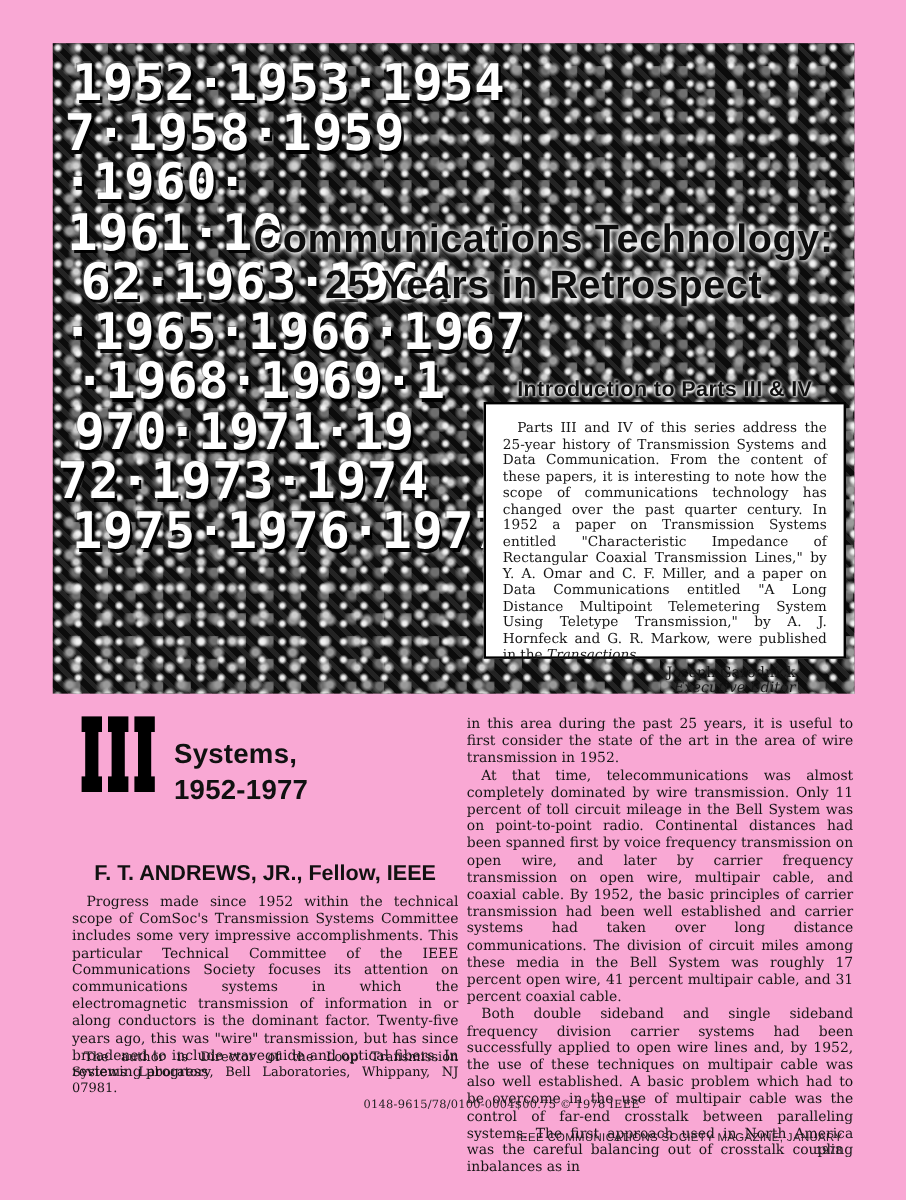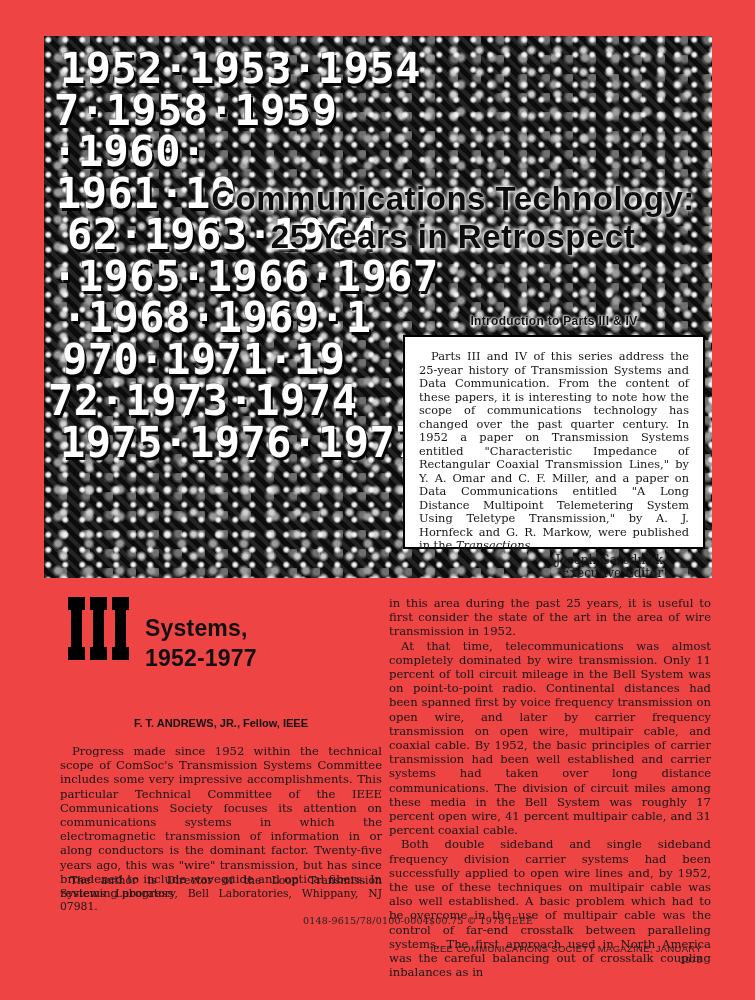--- a/index.html
+++ b/index.html
@@ -1,17 +1,17 @@
 <!DOCTYPE html>
 <html><head>
 <meta charset="utf-8">
 <style>
   html,body{margin:0;padding:0;background:#e8e8e8;}
   .page{
-    position:relative;width:755px;height:1000px;background:#ef4444;
+    position:relative;width:755px;height:1000px;background:#f9a8d4;
     margin:0 auto;overflow:hidden;color:#1a1a1a;
   }
   
   .header-image{
     position:absolute;left:44px;top:36px;width:668px;height:542px;
     background-color:#111;
     background-image:
       radial-gradient(circle at 25% 25%, #f2f2f2 0 1.5px, rgba(0,0,0,0) 4px),
       radial-gradient(circle at 75% 65%, #cfcfcf 0 2px, rgba(0,0,0,0) 5.5px),
       radial-gradient(circle at 45% 80%, #9a9a9a 0 2.5px, rgba(0,0,0,0) 6px),
@@ -39,52 +39,52 @@
   .year-row:nth-child(11){margin-left:2px;}
   .header-title{
     position:absolute;left:150px;top:144px;width:518px;text-align:center;
     font-family:"Liberation Sans",sans-serif;font-weight:bold;font-size:33px;
     line-height:38px;color:#0d0d0d;letter-spacing:.5px;
     text-shadow:0 0 2px rgba(255,255,255,.95),2px 2px 3px rgba(255,255,255,.7),
                 -2px -2px 3px rgba(255,255,255,.7),0 0 8px rgba(255,255,255,.5);
   }
   .intro-heading{
     position:absolute;left:359px;top:278px;width:302px;text-align:center;
-    font-family:"Liberation Sans",sans-serif;font-weight:bold;font-size:12px;
+    font-family:"Liberation Sans",sans-serif;font-weight:bold;font-size:18px;
     color:#101010;letter-spacing:.3px;
     text-shadow:0 0 2px rgba(255,255,255,.9),1px 1px 2px rgba(255,255,255,.8),
                 -1px -1px 2px rgba(255,255,255,.8);
   }
   .intro-box{
     position:absolute;left:359px;top:299px;width:302px;height:214px;
     background:#fff;border:2px solid #000;box-sizing:border-box;
     padding:13px 14px 8px 14px;
   }
   .intro-text{
     margin:0;font-family:"DejaVu Serif",serif;font-size:11.4px;line-height:13.5px;
     text-align:justify;text-indent:12px;color:#161616;
   }
   .sig{margin-top:1px;text-align:right;padding-right:26px;
     font-family:"DejaVu Serif",serif;font-size:12px;line-height:13.5px;color:#161616;}
-  .sig-title{}
+  .sig-title{font-style:italic;}
   
   .numeral{position:absolute;left:68px;top:597px;display:flex;gap:5px;}
   .beam{position:relative;width:17px;height:63px;}
   .beam::before,.beam::after{content:"";position:absolute;left:0;right:0;height:13px;background:#000;}
   .beam::before{top:0;}
   .beam::after{bottom:0;}
   .beam-stem{position:absolute;left:3px;right:3px;top:8px;bottom:8px;background:#000;}
   .article-title{
     position:absolute;left:145px;top:614px;
     font-family:"Liberation Sans",sans-serif;font-weight:bold;font-size:23px;
     line-height:29.5px;color:#111;letter-spacing:.2px;
   }
   .author{
     position:absolute;left:56px;top:717px;width:330px;text-align:center;
-    font-family:"Liberation Sans",sans-serif;font-weight:bold;font-size:11px;color:#111;
+    font-family:"Liberation Sans",sans-serif;font-weight:bold;font-size:18px;color:#111;
   }
   .body-text{
     font-family:"DejaVu Serif",serif;font-size:11.6px;line-height:14.2px;
     text-align:justify;color:#161616;
   }
   .col-left{position:absolute;left:60px;top:744px;width:322px;}
   .col-right{position:absolute;left:389px;top:596px;width:322px;}
   .body-text p{margin:0;}
   .body-text p.indent{text-indent:12px;}
   .footnote{

